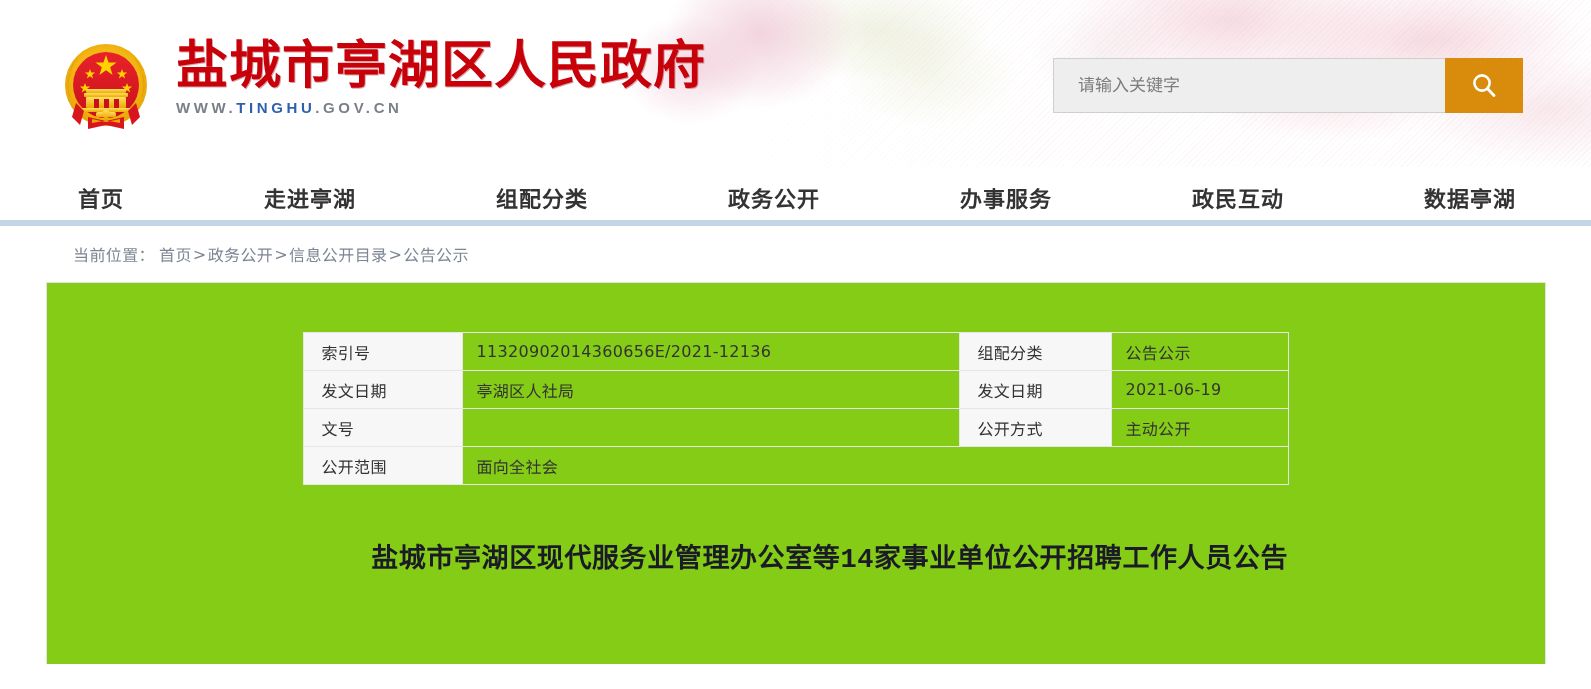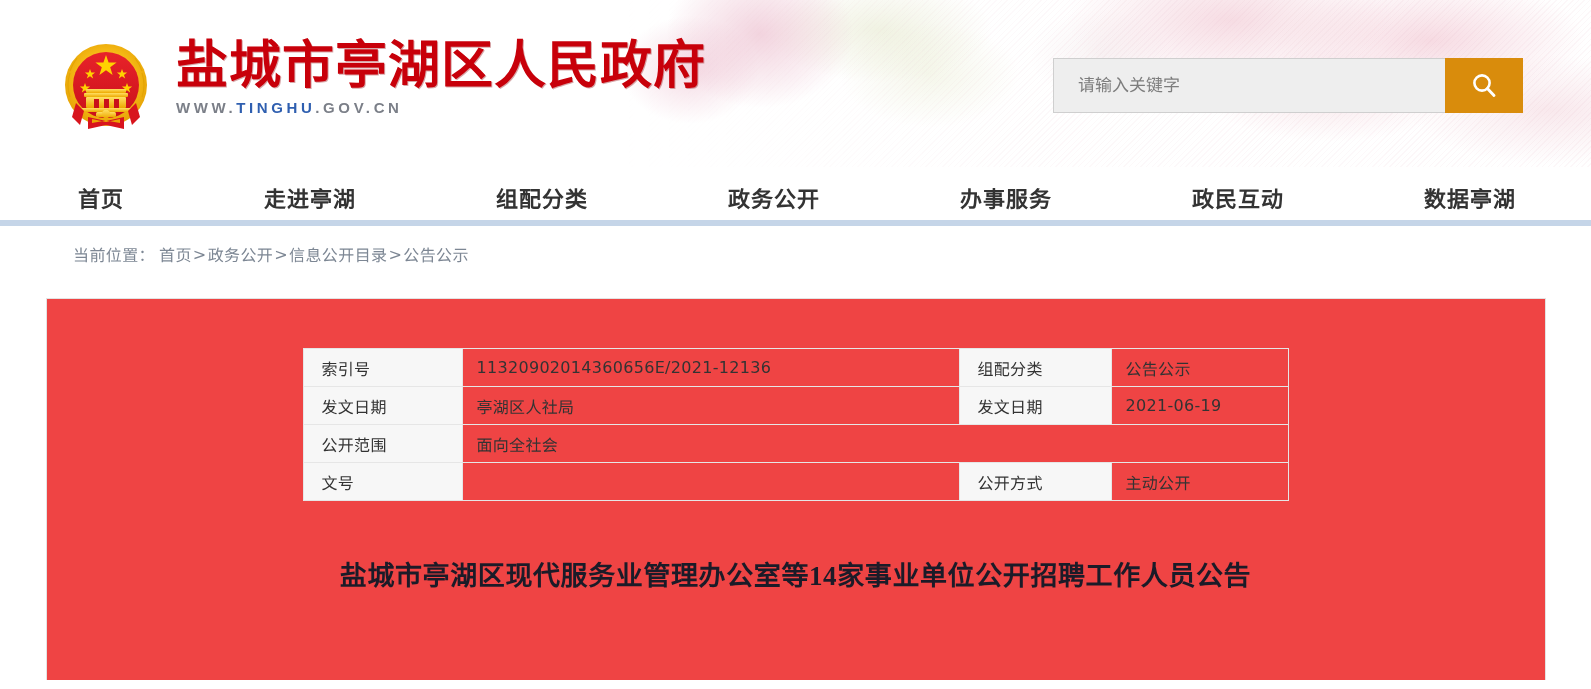--- a/index.html
+++ b/index.html
@@ -170,26 +170,26 @@
     font-family: "DejaVu Sans", "Liberation Sans", sans-serif;
     letter-spacing: 0.4px;
   }
   .breadcrumb .crumb { color: #7d8794; text-decoration: none; cursor: pointer; }
   .breadcrumb .sep { color: #7d8794; margin: 0 1px; }
   .breadcrumb .bc-label { margin-right: 4px; }
 
   
   .content-card {
     position: relative;
-    margin: 16px auto;
+    margin: 0 auto;
     width: 1500px;
     height: 382px;
     border: 1px solid #e3e3e3;
     border-bottom: none;
-    background: #ef4444;
+    background: #84cc16;
     overflow: hidden;
   }
 
   .meta-table {
     margin: 49px auto 0 auto;
     width: 985px;
     border-collapse: collapse;
     table-layout: fixed;
     font-family: "DejaVu Sans", "Liberation Sans", sans-serif;
   }
@@ -209,26 +209,26 @@
     padding-left: 18px;
   }
   .col-k1 { width: 159px; }
   .col-v1 { width: 497px; }
   .col-k2 { width: 152px; }
   .col-v2 { width: 177px; }
 
   .article-title {
     margin: 53px auto 0 auto;
     width: 985px;
-    font-family: Liberation Serif, serif;
+    font-family: Liberation Mono, monospace;
     font-size: 27px;
     font-weight: bold;
     line-height: 45px;
     color: #1b1b28;
-    text-align: center;
+    text-align: right;
     letter-spacing: 0.6px;
   }
 </style>
 </head>
 <body>
 
 <header class="site-header">
   <div class="header-bg"></div>
 
   <div class="brand">
@@ -352,27 +352,27 @@
         <td class="key">组配分类</td>
         <td>公告公示</td>
       </tr>
       <tr>
         <td class="key">发文日期</td>
         <td>亭湖区人社局</td>
         <td class="key">发文日期</td>
         <td>2021-06-19</td>
       </tr>
       <tr>
-        <td class="key">公开范围</td>
-        <td colspan="3">面向全社会</td>
-      </tr>
-      <tr>
         <td class="key">文号</td>
         <td></td>
         <td class="key">公开方式</td>
         <td>主动公开</td>
       </tr>
+      <tr>
+        <td class="key">公开范围</td>
+        <td colspan="3">面向全社会</td>
+      </tr>
     </tbody>
   </table>
 
   <h1 class="article-title">盐城市亭湖区现代服务业管理办公室等14家事业单位公开招聘工作人员公告</h1>
 
 </main>
 
 </body></html>

